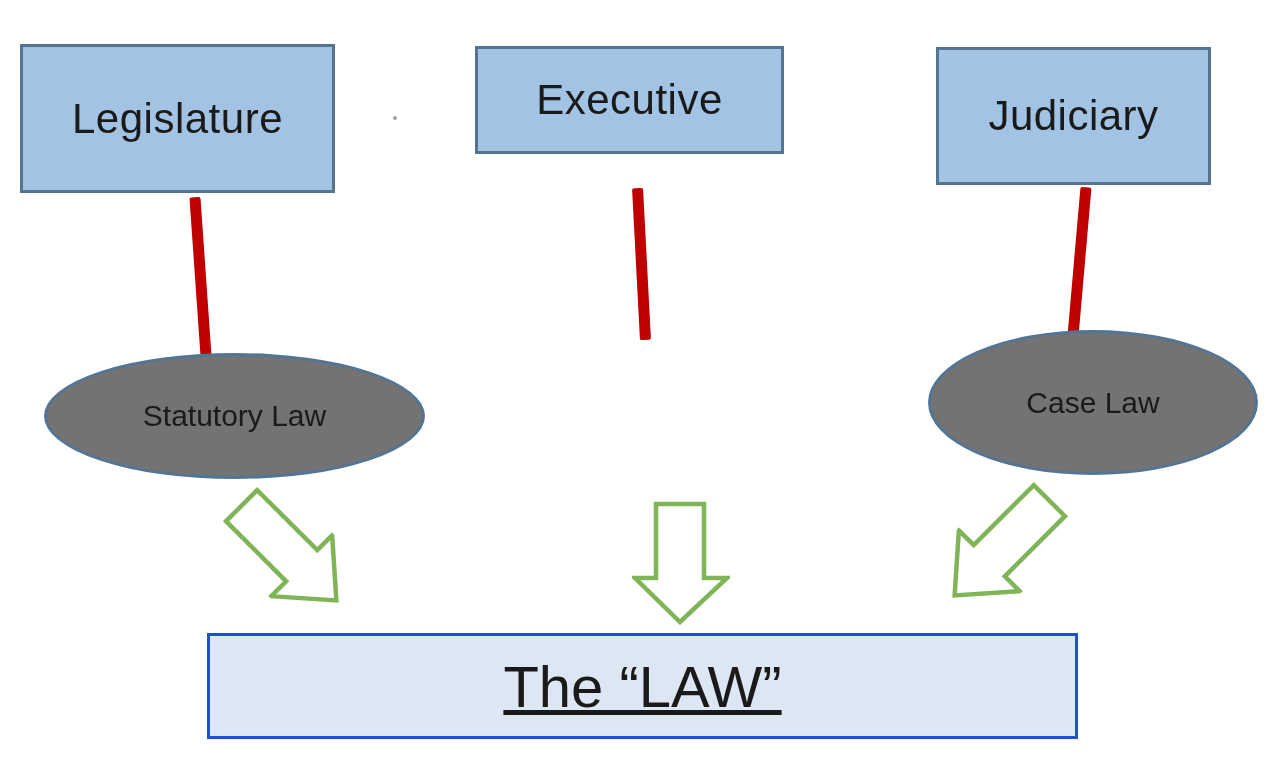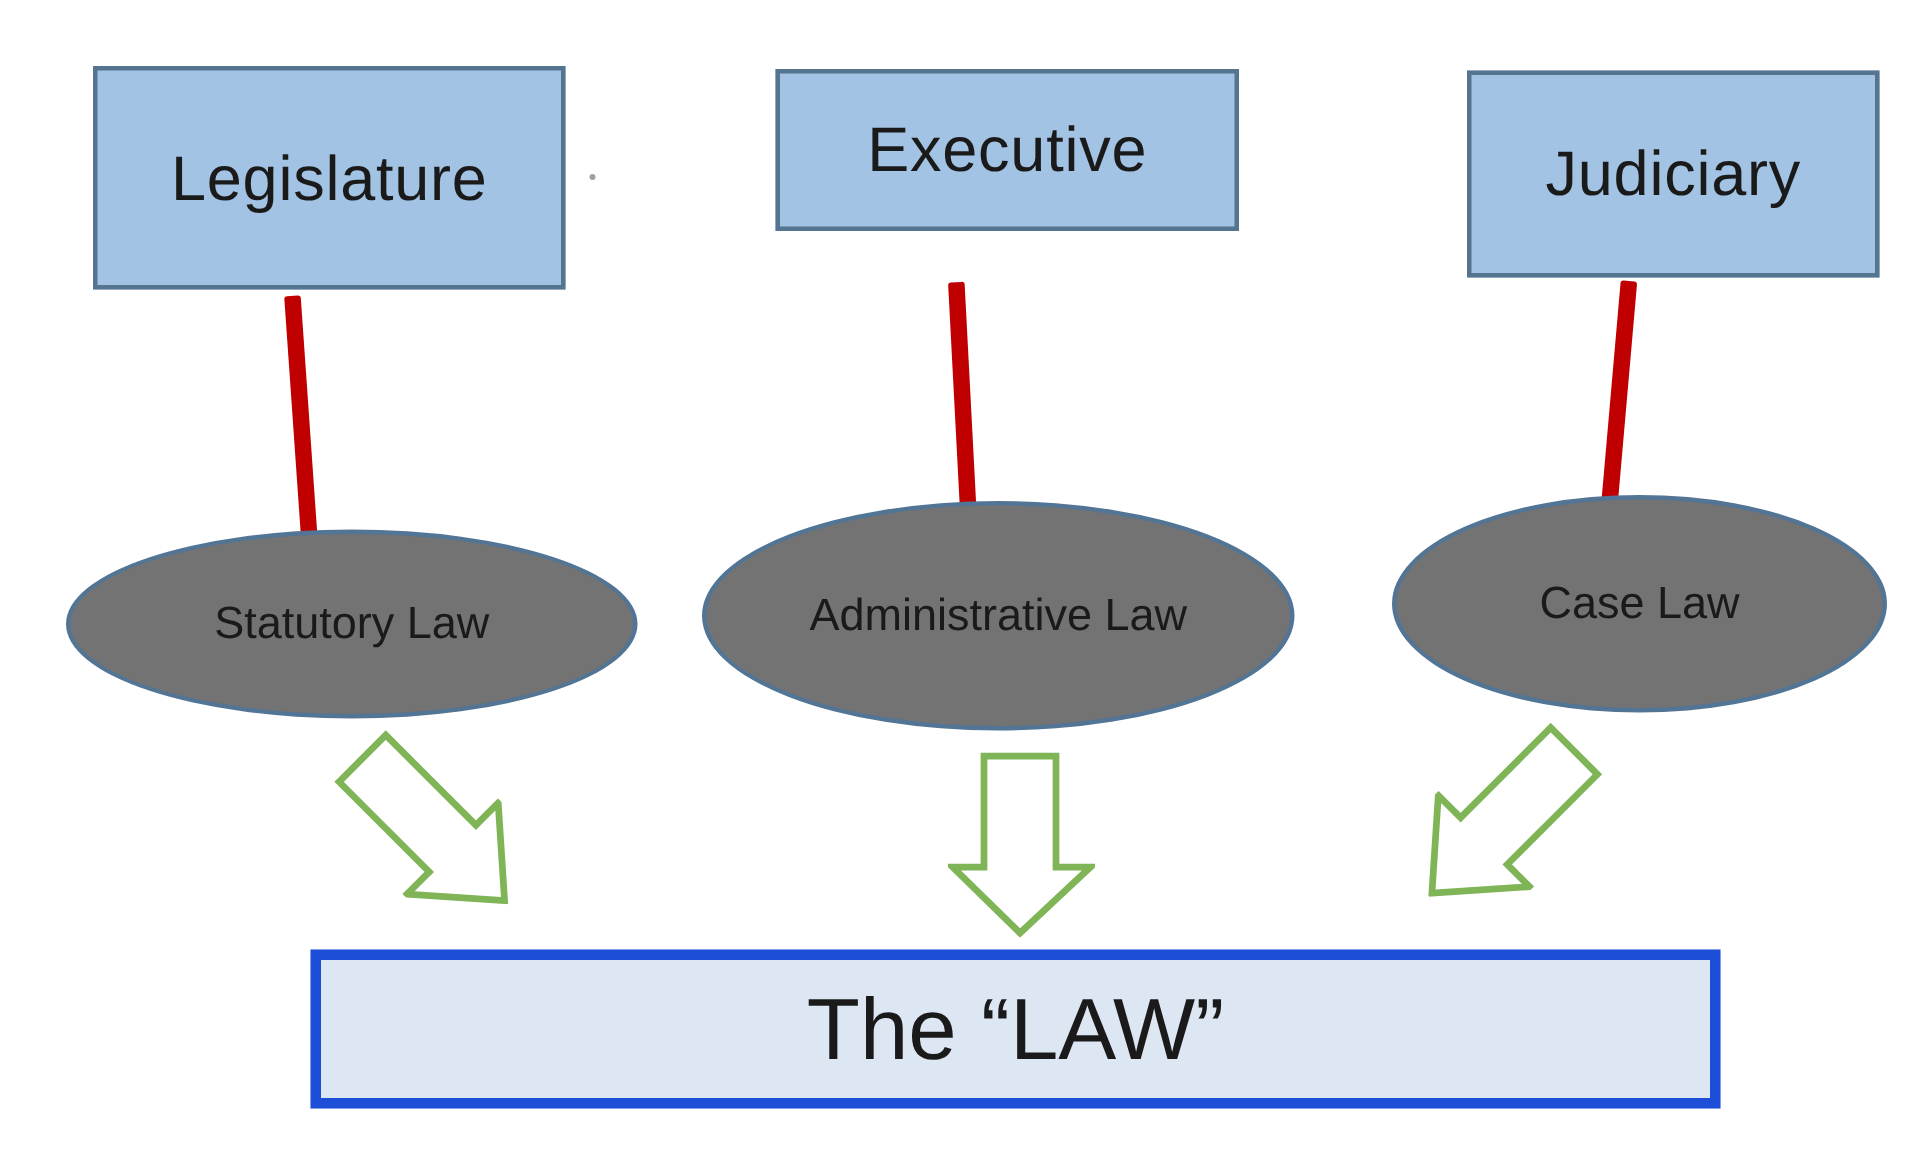--- a/index.html
+++ b/index.html
@@ -19,21 +19,20 @@
   .top-box {
     position: absolute;
     box-sizing: border-box;
     background: #a2c3e3;
     border: 3px solid #54748f;
     display: flex;
     align-items: center;
     justify-content: center;
     font-size: 42px;
     letter-spacing: 0.5px;
-    margin-left: 42px;
   }
   #box-legislature { left: 20px;  top: 44px; width: 315px; height: 149px; }
   #box-executive   { left: 475px; top: 46px; width: 309px; height: 108px; }
   #box-judiciary   { left: 936px; top: 47px; width: 275px; height: 138px; align-items: center; }
 
   .law-ellipse {
     position: absolute;
     box-sizing: border-box;
     background: #737373;
     border: 3px solid #537595;
@@ -68,27 +67,28 @@
   .green-arrow polygon {
     fill: #ffffff;
     stroke: #7fb457;
     stroke-width: 4.5;
     stroke-linejoin: miter;
   }
 
   #bottom-box {
     position: absolute;
     box-sizing: border-box;
-    left: 207px; top: 633px; width: 940px; height: 106px;
+    left: 207px; top: 633px; width: 871px; height: 106px;
     background: #dde7f3;
-    border: 7px solid #1d4ed8;
+    border: 3px solid #1d4ed8;
     display: flex;
     align-items: center;
     justify-content: center;
     font-size: 58px;
+    text-decoration: underline;
   }
 
   #stray-dot {
     position: absolute;
     left: 393px; top: 116px;
     width: 4px; height: 4px;
     background: #777777;
     border-radius: 50%;
     opacity: 0.7;
   }
@@ -110,23 +110,20 @@
 
   <div id="stray-dot"></div>
 
   <div class="red-connector" id="connector-legislature"></div>
   <div class="red-connector" id="connector-executive"></div>
   <div class="red-connector" id="connector-judiciary"></div>
 
   <div class="law-ellipse" id="ellipse-statutory">
     <span class="ellipse-label">Statutory Law</span>
   </div>
-  <div class="law-ellipse" id="ellipse-administrative">
-    <span class="ellipse-label">Administrative Law</span>
-  </div>
   <div class="law-ellipse" id="ellipse-case">
     <span class="ellipse-label">Case Law</span>
   </div>
 
   <div class="green-arrow" id="arrow-statutory">
     <svg viewBox="0 0 90 140" preserveAspectRatio="none">
       <polygon points="23,3 67,3 67,88 88,88 45,137 2,88 23,88"></polygon>
     </svg>
   </div>
   <div class="green-arrow" id="arrow-administrative">

